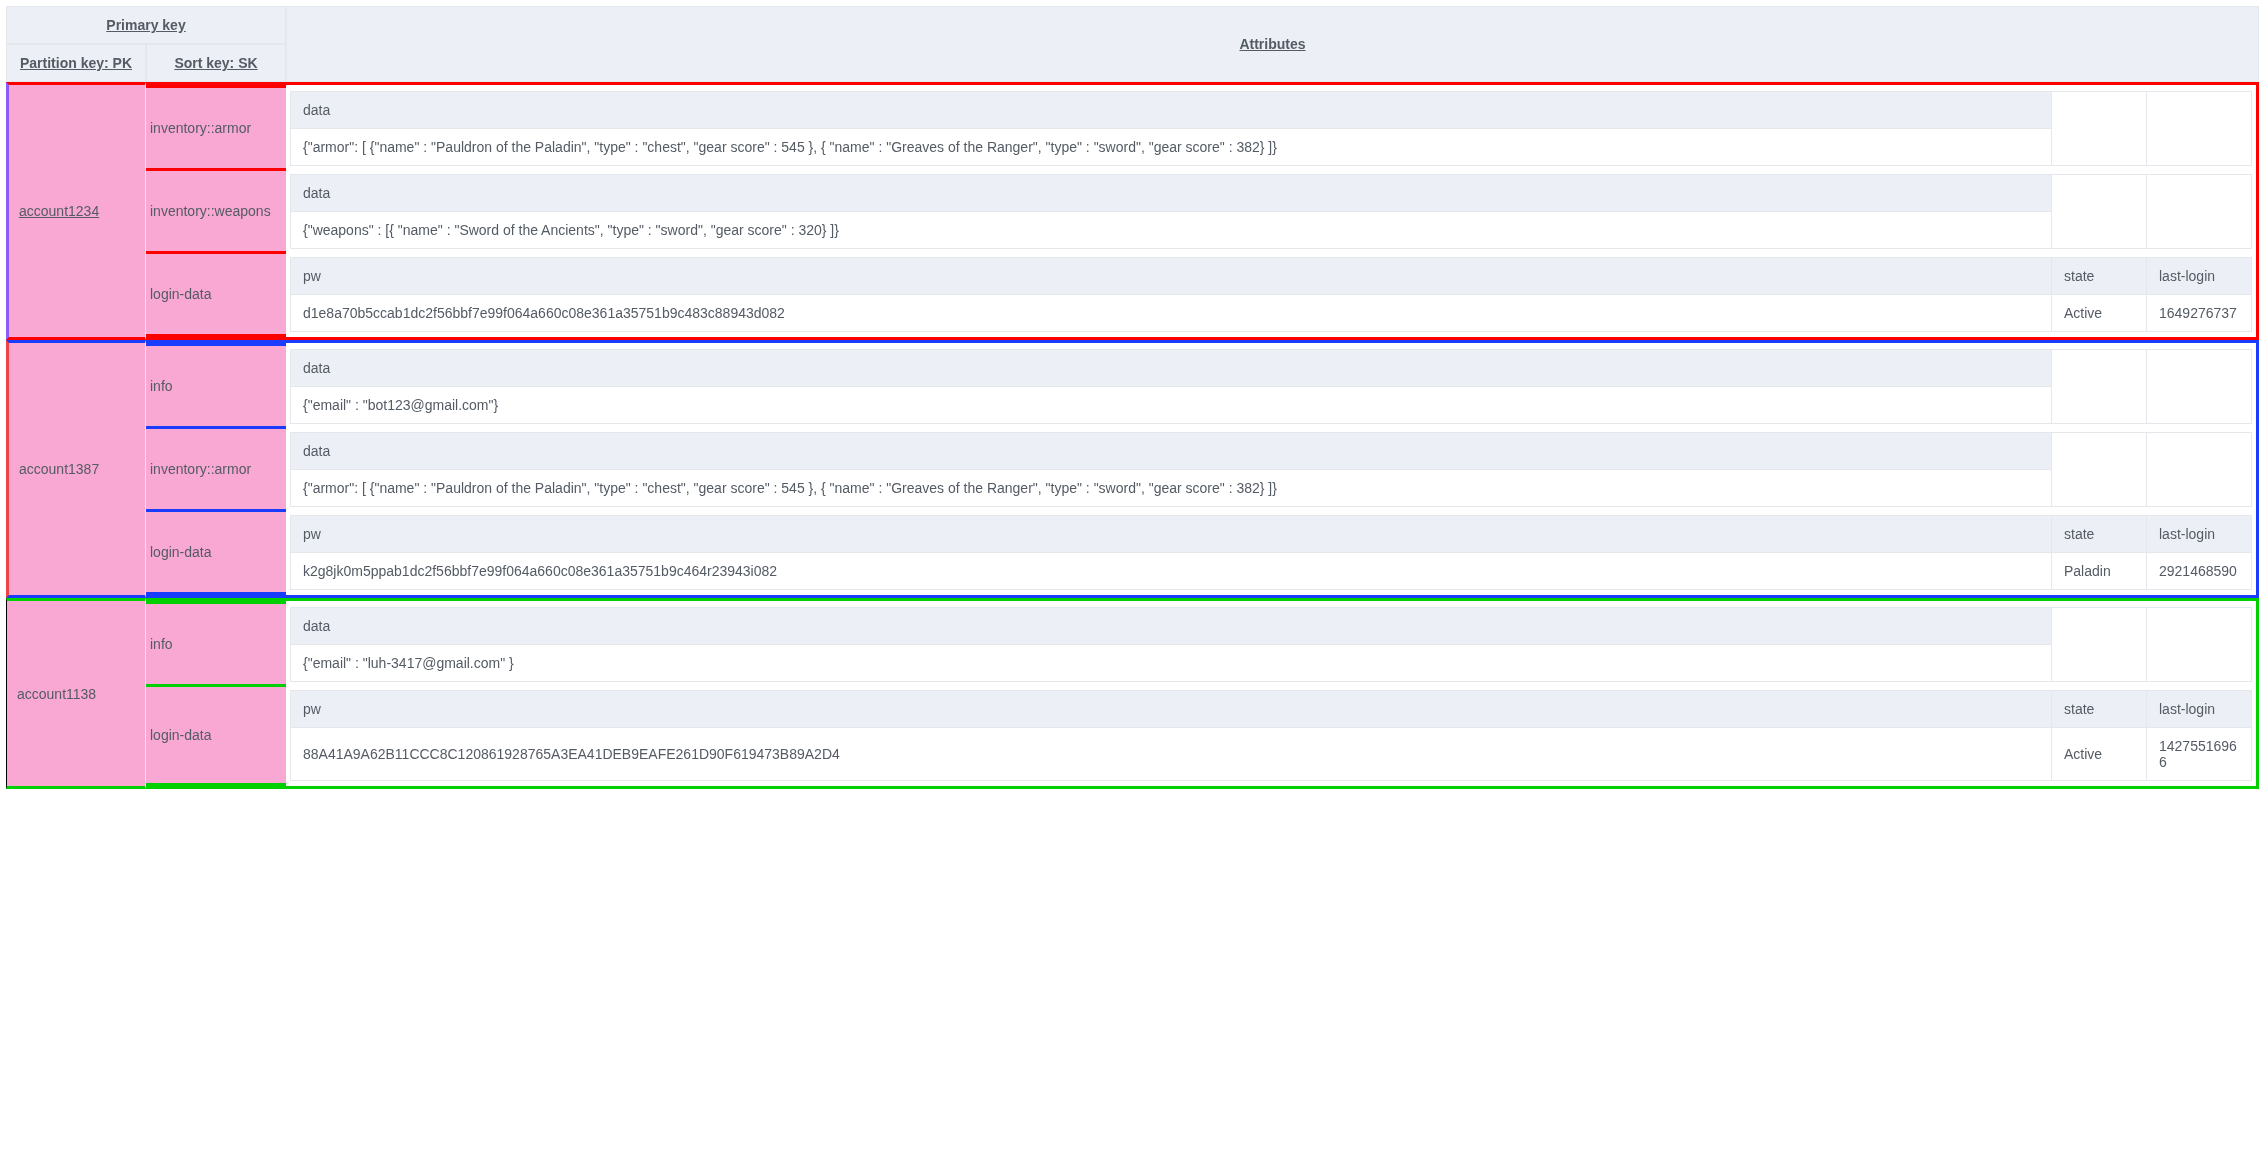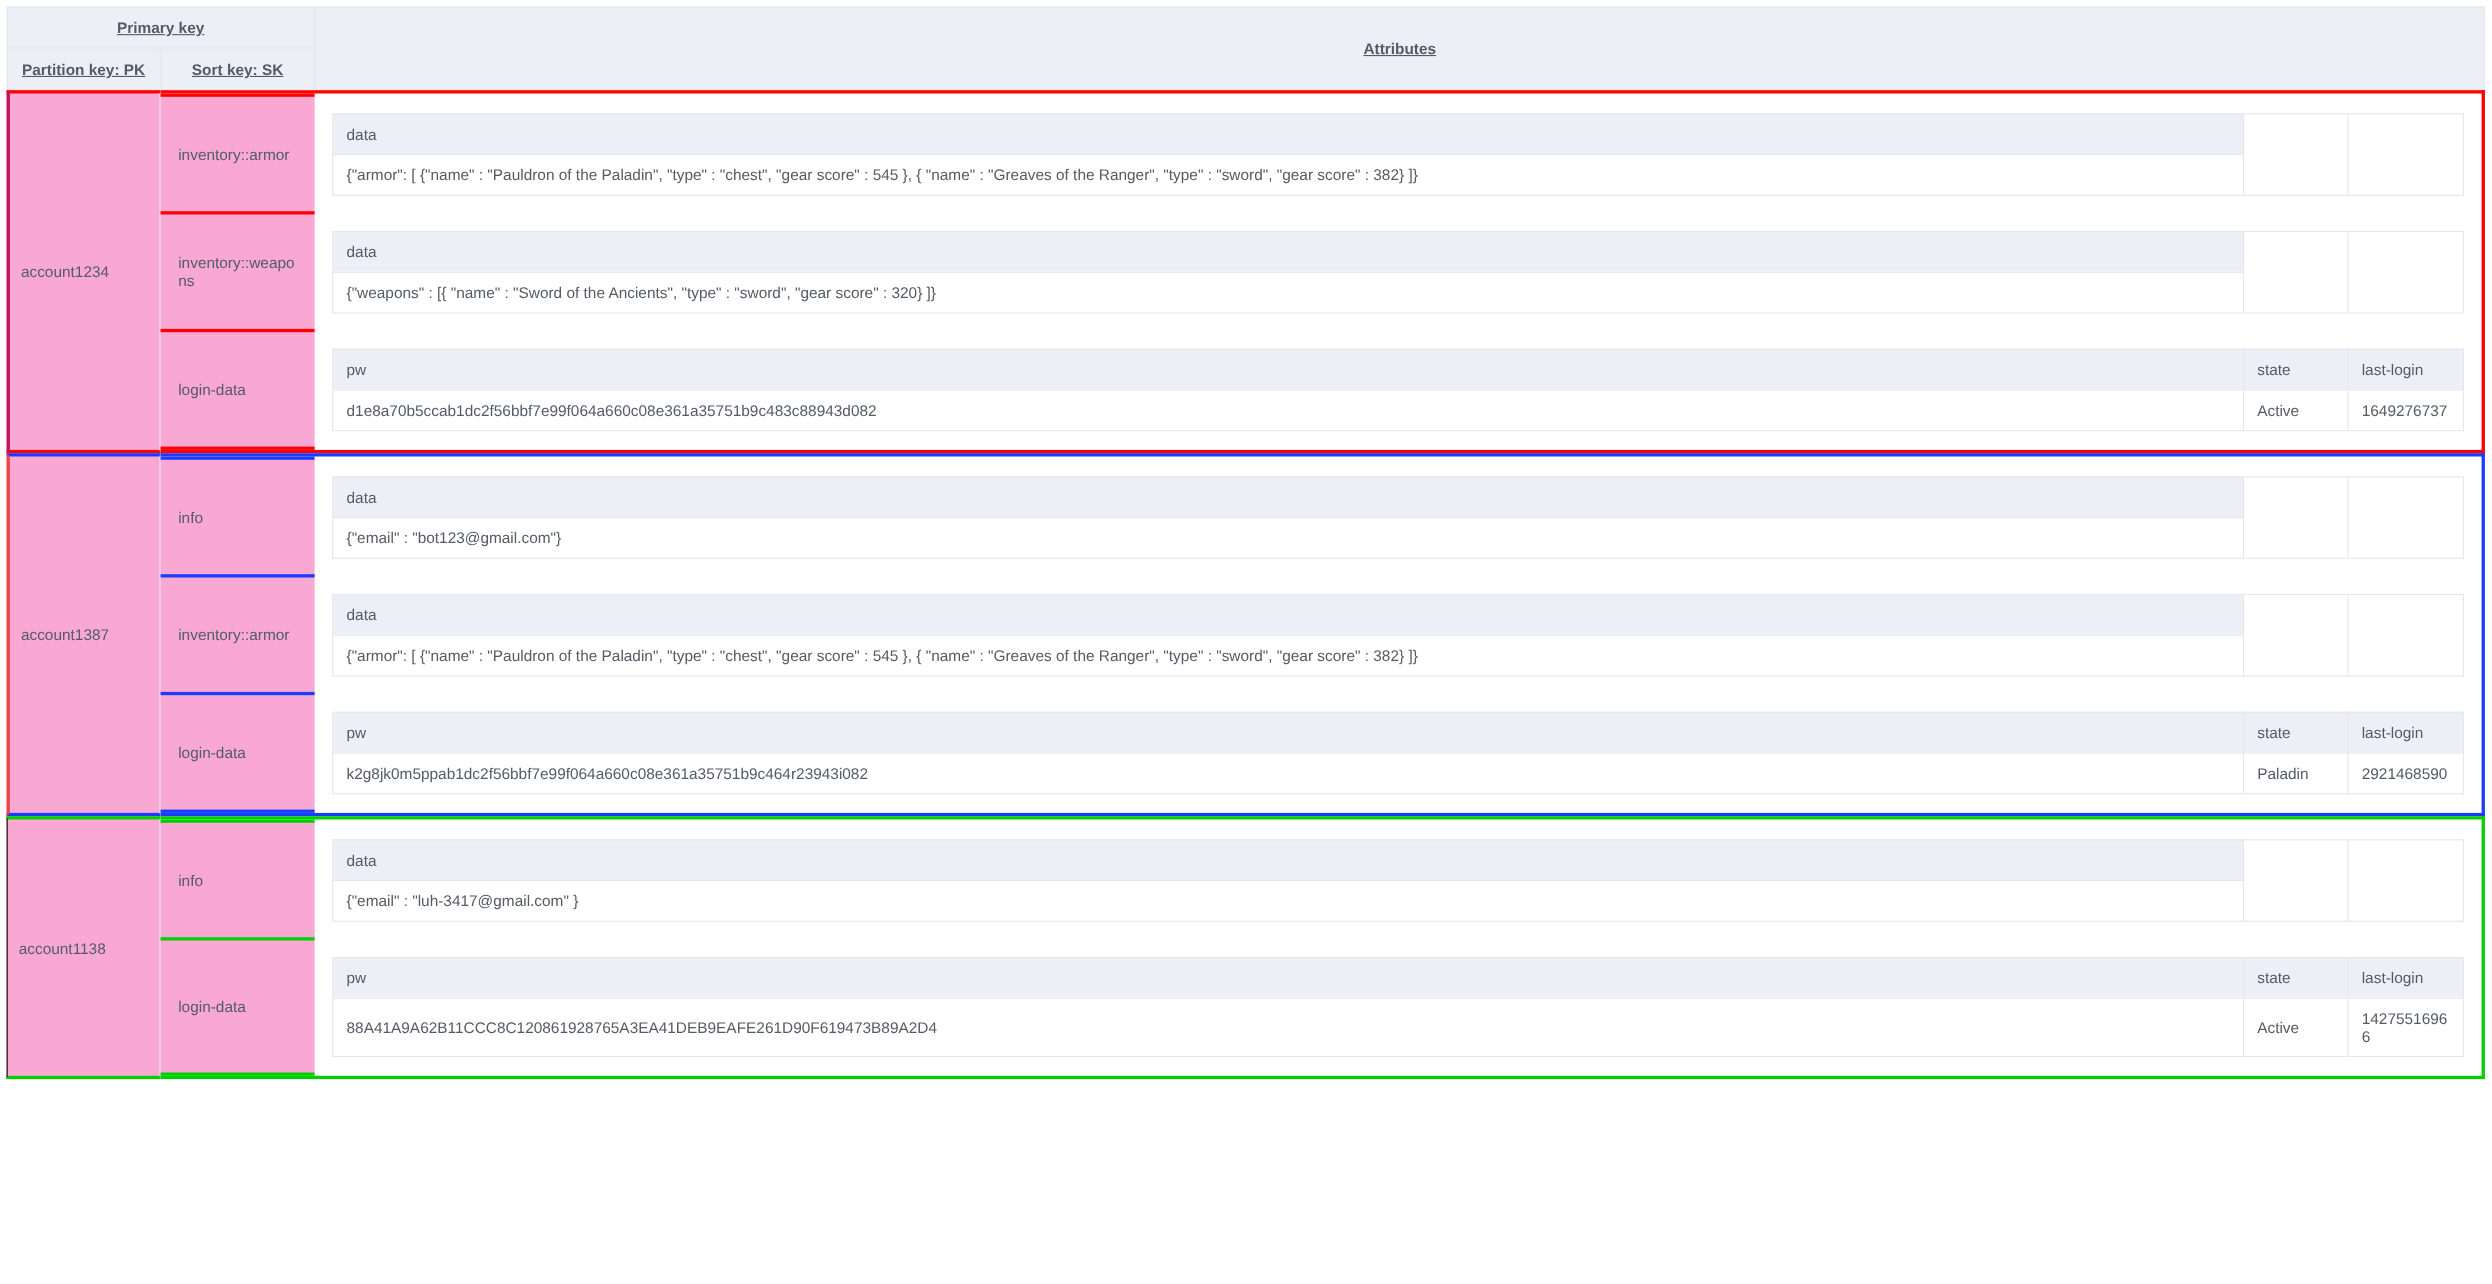--- a/index.html
+++ b/index.html
@@ -52,38 +52,38 @@
     text-align: left;
     font-weight: 400;
     color: #545b64;
     word-wrap: break-word;
     overflow-wrap: break-word;
   }
   .lbl { background: #ecf0f6; }
   .val { background: #fff; }
 
   .grp-red   td.pk, .grp-red   td.sk, .grp-red   td.attr-cell   { border-top: 3px solid #ff0000; border-bottom: 3px solid #ff0000; }
-  .grp-red   td.pk { border-left: 3px solid #be185d; }
+  .grp-red   td.pk { border-left: 3px solid #8b5cf6; text-decoration: underline; }
   .grp-red   td.attr-cell { border-right: 3px solid #ff0000; }
 
   .grp-blue  td.pk, .grp-blue  td.sk, .grp-blue  td.attr-cell   { border-top: 3px solid #1a3cff; border-bottom: 3px solid #1a3cff; }
   .grp-blue  td.pk { border-left: 3px solid #ef4444; }
   .grp-blue  td.attr-cell { border-right: 3px solid #1a3cff; }
 
   .grp-green td.pk, .grp-green td.sk, .grp-green td.attr-cell   { border-top: 3px solid #00d000; border-bottom: 3px solid #00d000; }
   .grp-green td.pk { border-left: 1px solid #000000; }
   .grp-green td.attr-cell { border-right: 3px solid #00d000; }
 
   
   .inner {
     width: 100%;
     border-collapse: collapse;
     table-layout: fixed;
   }
-  .inner > tbody > tr > td { padding:16px; border:0; }
+  .inner > tbody > tr > td { padding:4px; border:0; }
   .inner .skcol { width: 140px; }
 </style>
 </head>
 <body>
 
 <table class="outer">
   <colgroup>
     <col class="col-pk">
     <col class="col-sk">
     <col class="col-attr">

